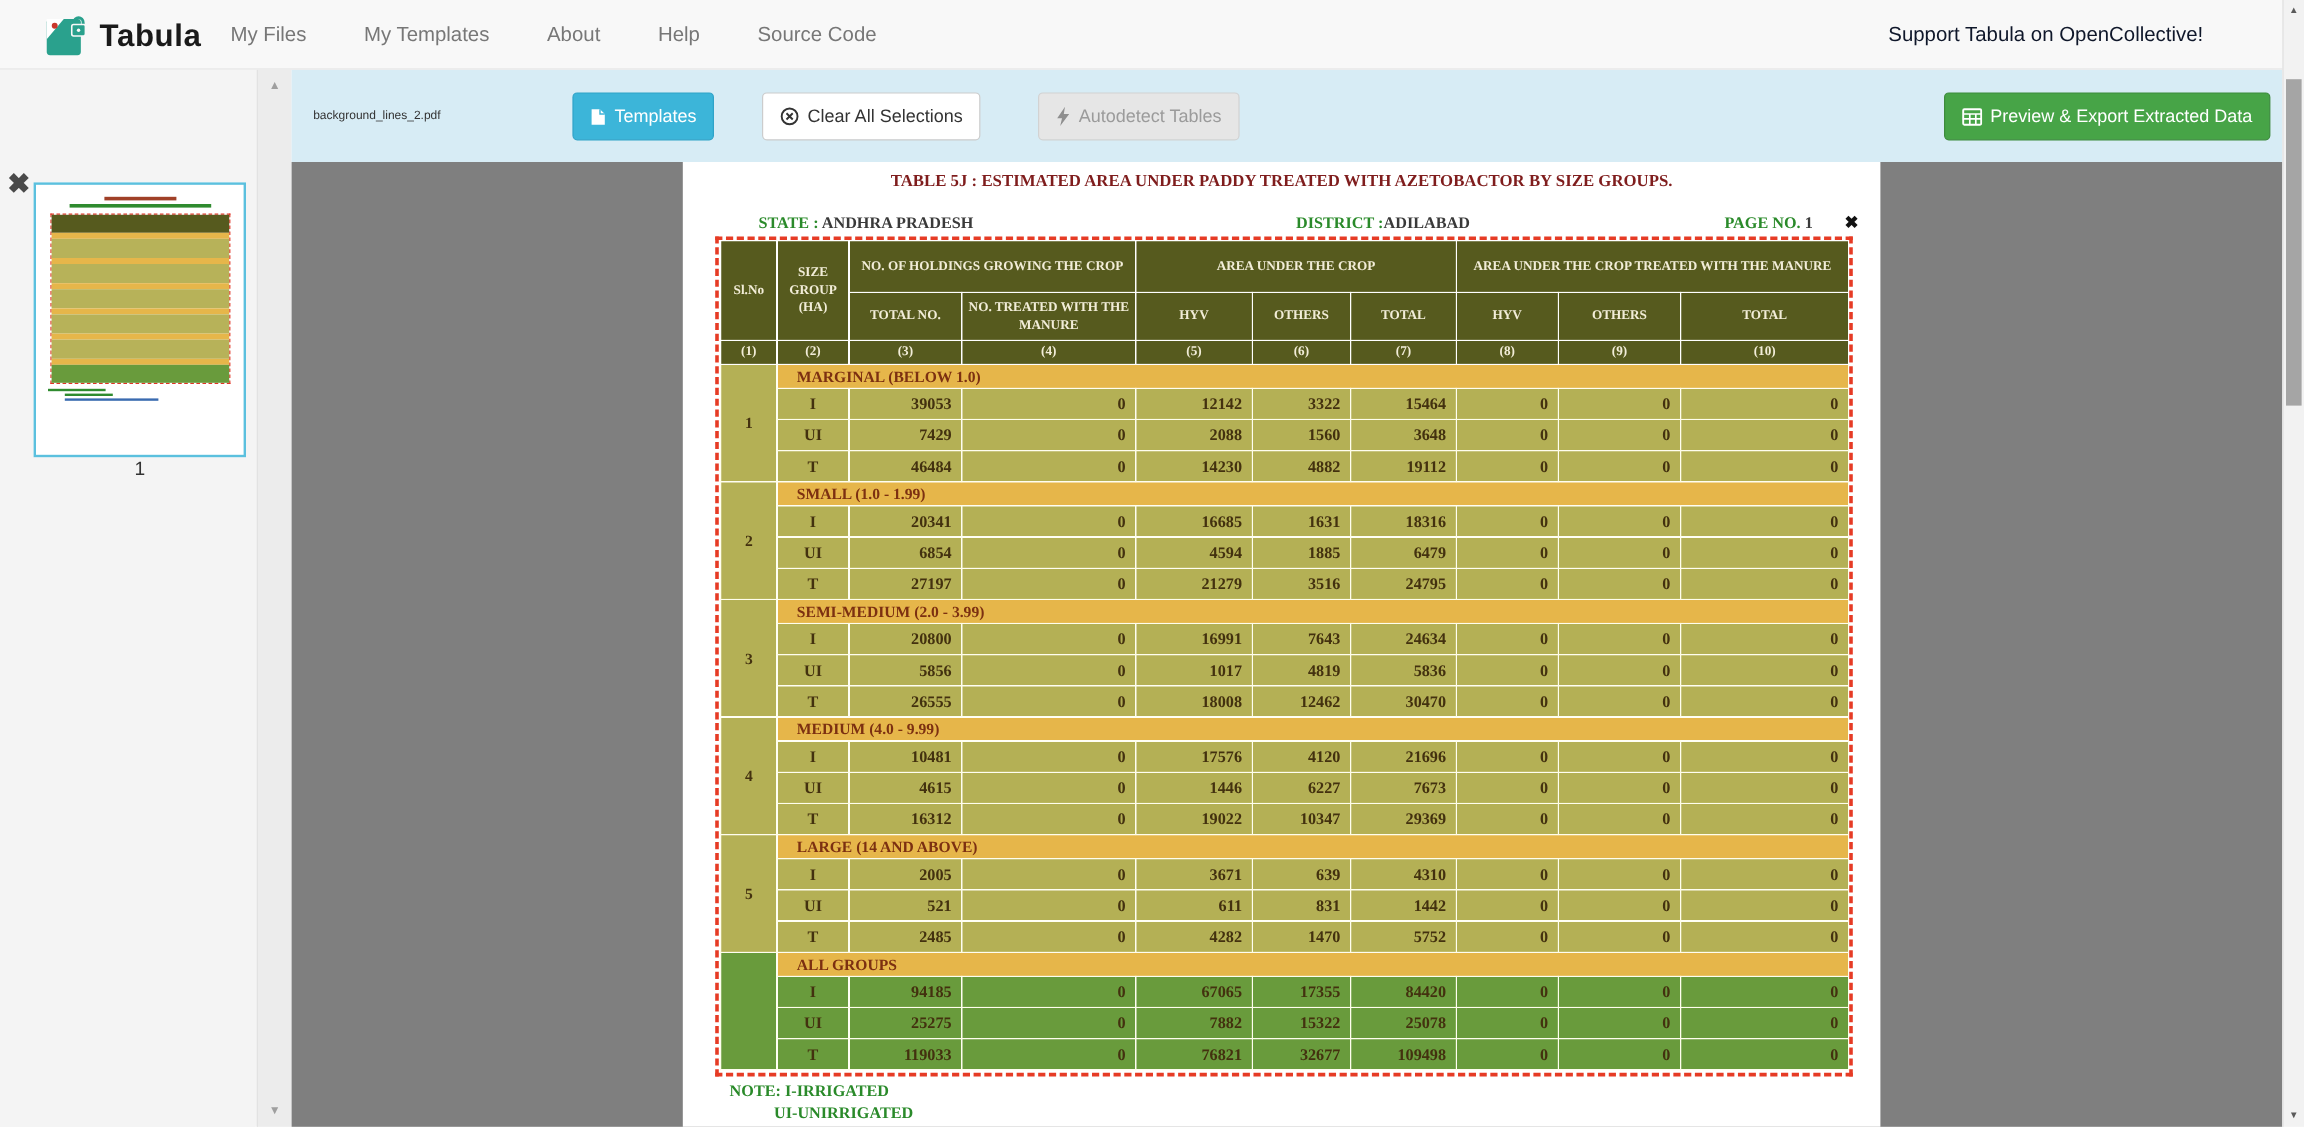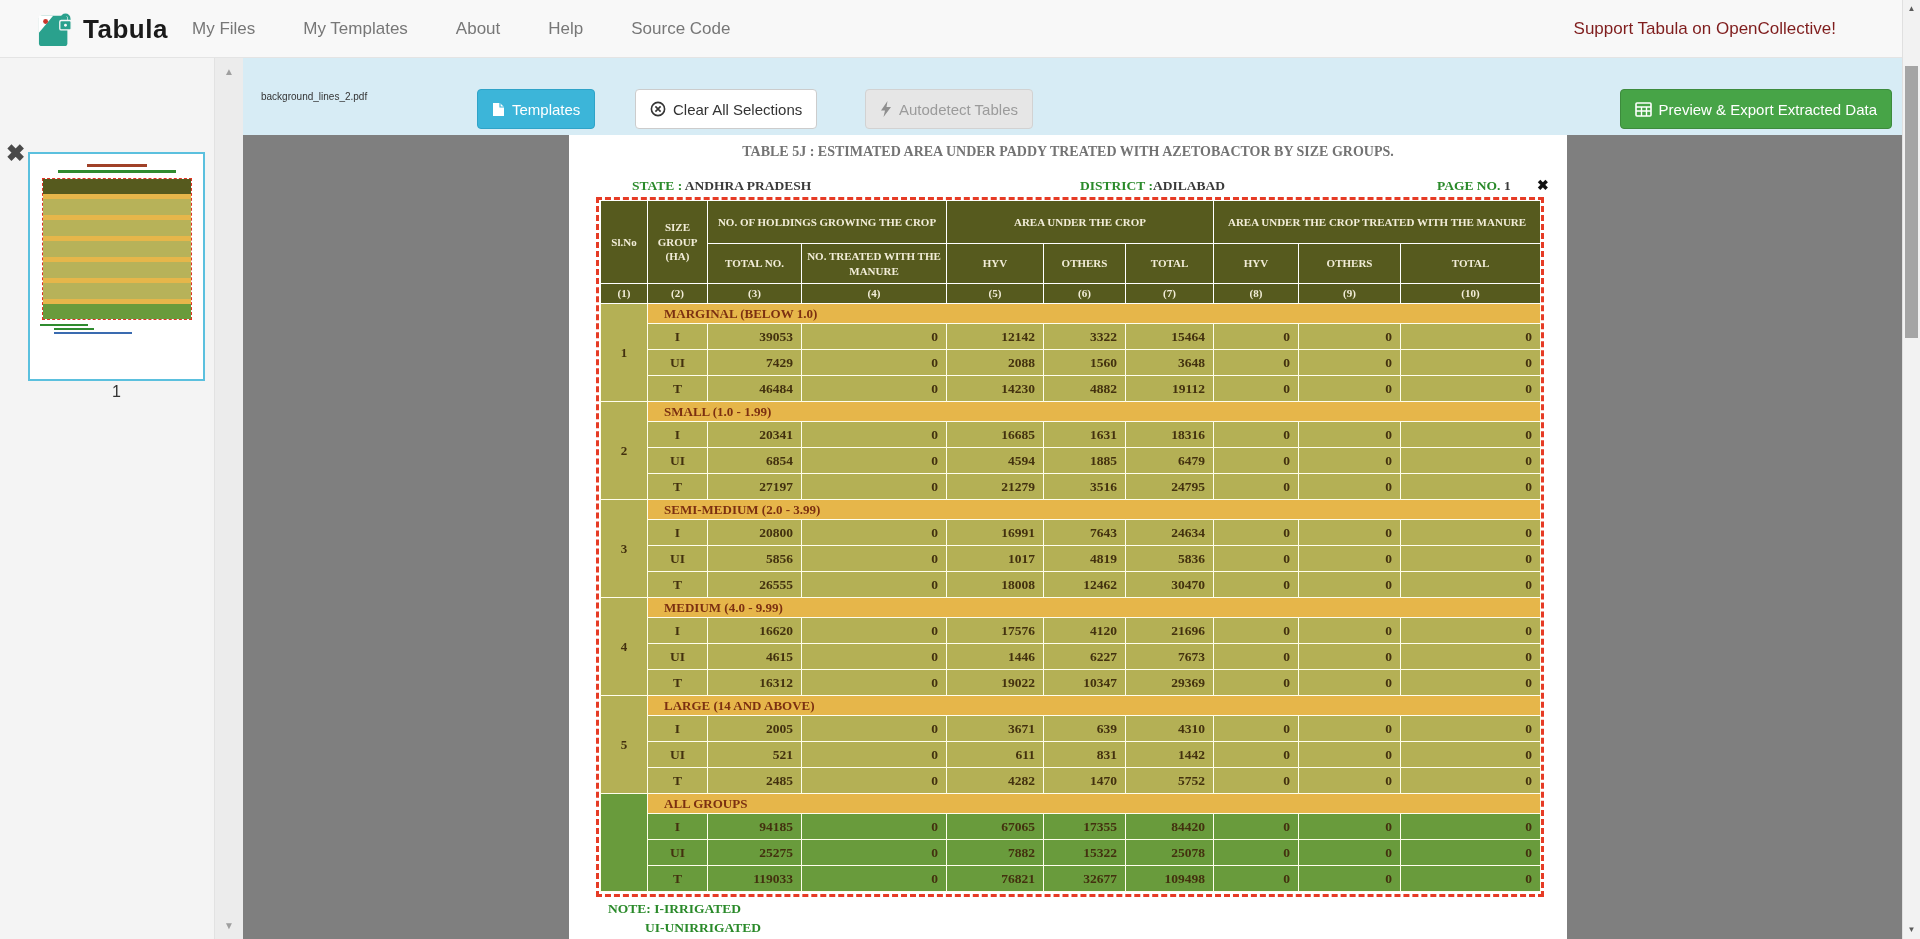--- a/index.html
+++ b/index.html
@@ -8,30 +8,30 @@
 
   
   #navbar { position:absolute; left:0; top:0; width:1920px; height:58px;
             background:#f8f8f8; border-bottom:1px solid #e4e4e4; z-index:5; }
   #brand-link { position:absolute; left:38px; top:9px; height:40px; display:flex;
                 align-items:center; gap:9px; text-decoration:none; cursor:pointer; }
   #brand-title { font-size:26px; font-weight:bold; color:#1a1a1a; letter-spacing:0.5px; }
   #nav-links { position:absolute; left:168px; top:0; height:58px; display:flex; align-items:center; }
   .nav-link { padding:0 24px; font-size:17px; color:#777; cursor:pointer; }
   #support-link { position:absolute; right:84px; top:0; height:57px; display:flex;
-                  align-items:center; font-size:17px; color:#7f1d1d; cursor:pointer; }
+                  align-items:center; font-size:17px; color:#0f172a; cursor:pointer; }
 
   
   #toolbar { position:absolute; left:243px; top:58px; width:1659px; height:77px;
              background:#d7ecf5; z-index:3; }
   #filename { position:absolute; left:18px; top:0; height:77px; display:flex;
               align-items:center; font-size:10px; color:#333; }
   .tb-btn { position:absolute; top:19px; height:40px; border-radius:4px; display:flex;
             align-items:center; gap:7px; padding:0 14px; font-size:15px; cursor:pointer;
-            border:1px solid transparent;margin-top:12px; }
+            border:1px solid transparent; }
   #templates-btn { left:234px; background:#3cb5d9; border-color:#2fa3c8; color:#fff; }
   #clear-btn { left:392px; background:#fff; border-color:#ccc; color:#333; }
   #autodetect-btn { left:622px; background:#e6e6e6; border-color:#d2d2d2; color:#9b9b9b;
                     cursor:default; }
   #export-btn { right:10px; background:#47a447; border-color:#3d8b3d; color:#fff; }
 
   
   #sidebar { position:absolute; left:0; top:58px; width:214px; height:881px; background:#f4f4f4; }
   #remove-page { position:absolute; left:6px; top:84px; font-size:23px; font-weight:bold;
                  color:#4a4a4a; cursor:pointer; line-height:1; }
@@ -52,21 +52,21 @@
                  background:#ececec; border-left:1px solid #e2e2e2; }
   .scroll-arrow { position:absolute; left:0; width:100%; text-align:center;
                   font-size:10px; color:#9f9f9f; cursor:pointer; }
 
   
   #pdf-area { position:absolute; left:243px; top:135px; width:1659px; height:804px;
               background:#7f7f7f; overflow:hidden; }
   #pdf-page { position:absolute; left:326px; top:0; width:998px; height:1100px; background:#fff;
               font-family:"Liberation Serif", serif; font-weight:bold; }
   #doc-title { position:absolute; left:0; top:9px; width:100%; text-align:center;
-               font-size:14px; color:#737373; }
+               font-size:14px; color:#7f1d1d; }
   .meta { position:absolute; top:43px; font-size:13.5px; white-space:nowrap; }
   .meta .lab { color:#2a8a2a; }
   .meta .val { color:#3a3a3a; }
   #sel-close { position:absolute; left:968px; top:42px; font-size:14px; color:#111;
                cursor:pointer; font-family:"Liberation Sans",sans-serif; font-weight:bold; }
 
   
   #doc-table { position:absolute; left:31px; top:65px; width:940px; border-collapse:collapse;
                table-layout:fixed; }
   #doc-table td { overflow:hidden; }
@@ -376,21 +376,21 @@
             <td class="num bg-khaki">0</td>
             <td class="num bg-khaki">0</td>
             <td class="num bg-khaki">0</td>
           </tr>
           <tr class="bandrow">
             <td class="slno bg-khaki" rowspan="4">4</td>
             <td class="bandlab" colspan="9">MEDIUM (4.0 - 9.99)</td>
           </tr>
           <tr class="datarow">
             <td class="typ bg-khaki">I</td>
-            <td class="num bg-khaki">16620</td>
+            <td class="num bg-khaki">10481</td>
             <td class="num bg-khaki">0</td>
             <td class="num bg-khaki">17576</td>
             <td class="num bg-khaki">4120</td>
             <td class="num bg-khaki">21696</td>
             <td class="num bg-khaki">0</td>
             <td class="num bg-khaki">0</td>
             <td class="num bg-khaki">0</td>
           </tr>
           <tr class="datarow">
             <td class="typ bg-khaki">UI</td>

